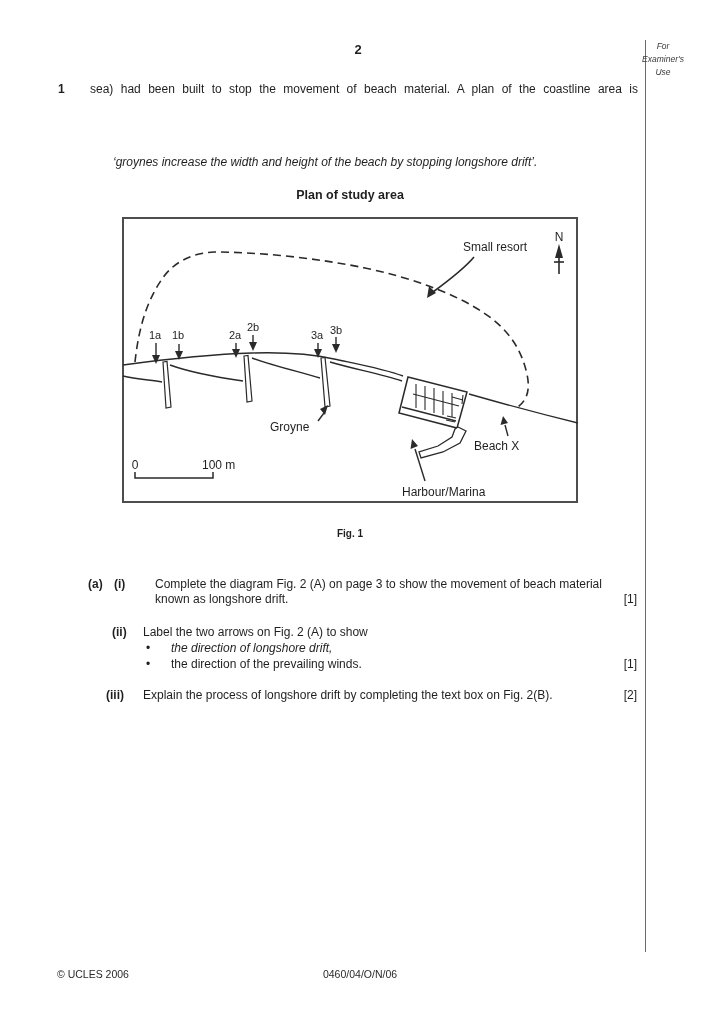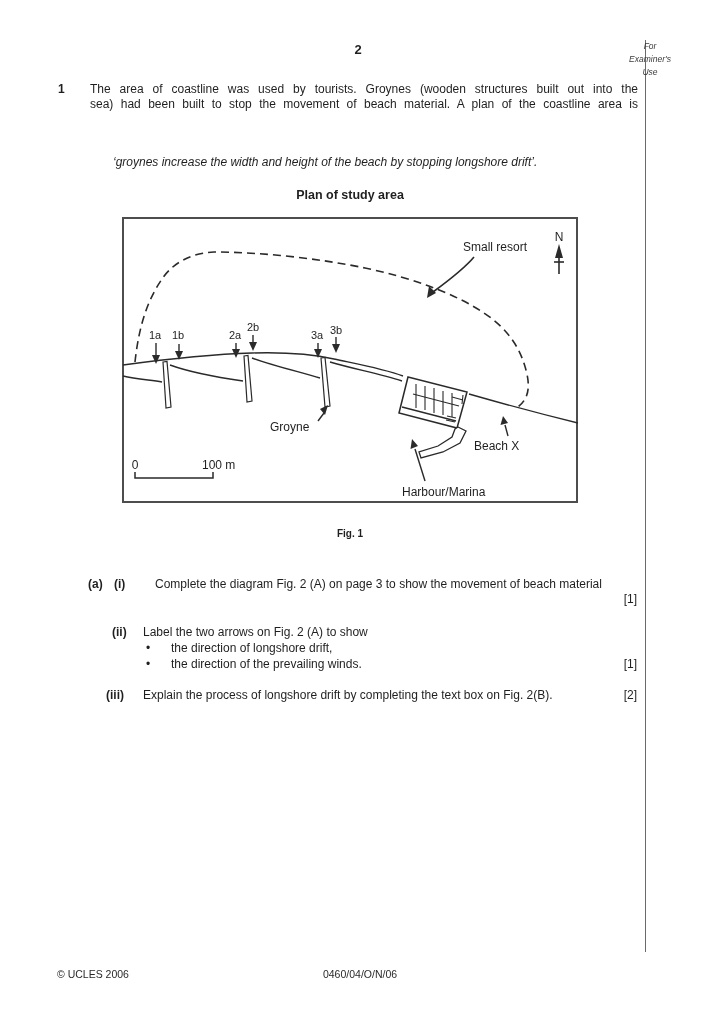--- a/index.html
+++ b/index.html
@@ -5,21 +5,21 @@
   html,body{margin:0;padding:0;}
   body{
     width:724px;height:1024px;position:relative;background:#ffffff;
     font-family:"Liberation Sans",sans-serif;color:#1f1f1f;overflow:hidden;
   }
   .abs{position:absolute;}
   .body-text{font-size:12px;line-height:15px;color:#1f1f1f;}
   .jline{text-align:justify;text-align-last:justify;}
   #page-number{left:338px;top:42px;width:40px;text-align:center;font-size:13px;font-weight:bold;}
   #examiner-rule{left:645px;top:40px;width:1px;height:912px;background:#6a6a6a;}
-  #examiner-note{left:617px;top:40px;width:66px;text-align:center;font-size:8.5px;line-height:13px;font-style:italic;color:#3a3a3a;}
+  #examiner-note{left:630px;top:40px;width:66px;text-align:center;font-size:8.5px;line-height:13px;font-style:italic;color:#3a3a3a;}
   #q-number{left:58px;top:82px;font-size:12px;font-weight:bold;}
   #q-intro{left:90px;top:82px;width:548px;}
   #q-hypothesis{left:113px;top:155px;width:500px;font-size:12px;font-style:italic;}
   #fig-title{left:122px;top:188px;width:456px;text-align:center;font-size:12.5px;font-weight:bold;}
   #diagram{left:122px;top:217px;}
   #fig-caption{left:122px;top:528px;width:456px;text-align:center;font-size:10px;font-weight:bold;}
   .part-label{font-size:12px;font-weight:bold;}
   .mark{width:37px;text-align:right;font-size:12px;}
   #footer-copyright{left:57px;top:968px;font-size:10.5px;color:#2a2a2a;}
   #footer-code{left:280px;top:968px;width:160px;text-align:center;font-size:10.5px;color:#2a2a2a;}
@@ -35,21 +35,20 @@
 <div id="examiner-rule" class="abs"></div>
 <div id="examiner-note" class="abs">
   <div>For</div>
   <div>Examiner's</div>
   <div>Use</div>
 </div>
 
 <div id="q-number" class="abs">1</div>
 
 <div id="q-intro" class="abs body-text">
-  <div class="jline">The area of coastline was used by tourists. Groynes (wooden structures built out into the</div>
   <div class="jline">sea) had been built to stop the movement of beach material. A plan of the coastline area is</div>
 </div>
 
 <div id="q-hypothesis" class="abs">‘groynes increase the width and height of the beach by stopping longshore drift’.</div>
 
 <div id="fig-title" class="abs">Plan of study area</div>
 
 <svg id="diagram" class="abs" width="456" height="286" viewBox="0 0 456 286">
 
   <rect x="1" y="1" width="454" height="284" fill="none" stroke="#4d4d4d" stroke-width="2"></rect>
@@ -152,27 +151,28 @@
     <path d="M 13,255 L 13,261 L 91,261 L 91,255" fill="none" stroke="#2a2a2a" stroke-width="1.5"></path>
   </g>
 </svg>
 
 <div id="fig-caption" class="abs">Fig. 1</div>
 
 <div class="abs part-label" style="left:88px;top:577px;">(a)</div>
 <div class="abs part-label" style="left:114px;top:577px;">(i)</div>
 <div class="abs body-text" style="left:143px;top:577px;width:460px;margin-left:12px;">
   <div>Complete the diagram Fig. 2 (A) on page 3 to show the movement of beach material</div>
+  <div>known as longshore drift.</div>
 </div>
 <div class="abs mark" style="left:600px;top:592px;">[1]</div>
 
 <div class="abs part-label" style="left:112px;top:625px;">(ii)</div>
 <div class="abs body-text" style="left:143px;top:625px;width:460px;">Label the two arrows on Fig. 2 (A) to show</div>
 <div class="abs body-text" style="left:146px;top:641px;">•</div>
-<div class="abs body-text" style="left:171px;top:641px;">the direction of longshore drift,</div>
+<div class="abs body-text" style="left:171px;top:641px;font-style:italic;">the direction of longshore drift,</div>
 <div class="abs body-text" style="left:146px;top:657px;">•</div>
 <div class="abs body-text" style="left:171px;top:657px;">the direction of the prevailing winds.</div>
 <div class="abs mark" style="left:600px;top:657px;">[1]</div>
 
 <div class="abs part-label" style="left:106px;top:688px;">(iii)</div>
 <div class="abs body-text" style="left:143px;top:688px;width:450px;">Explain the process of longshore drift by completing the text box on Fig. 2(B).</div>
 <div class="abs mark" style="left:600px;top:688px;">[2]</div>
 
 <div id="footer-copyright" class="abs">© UCLES 2006</div>
 <div id="footer-code" class="abs">0460/04/O/N/06</div>

